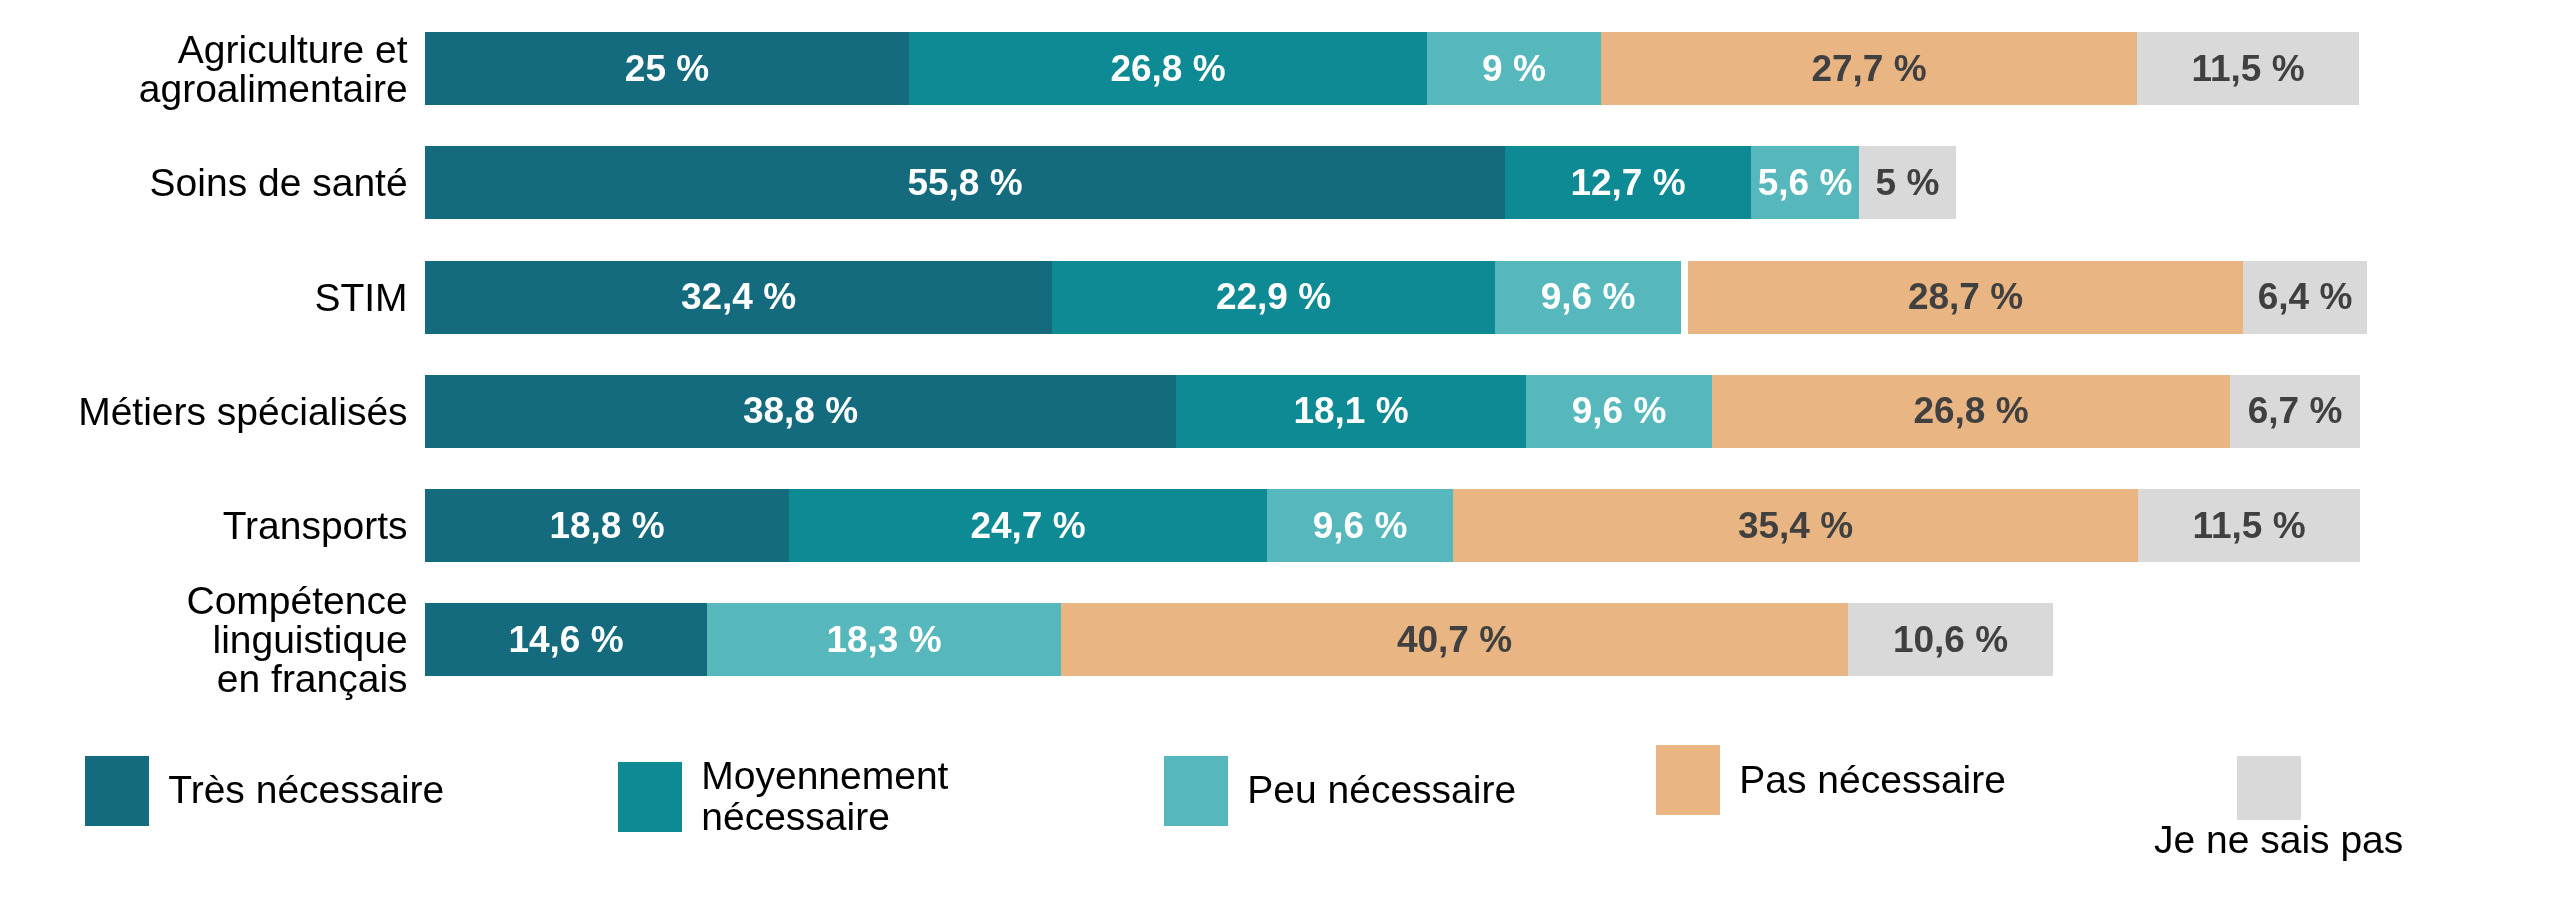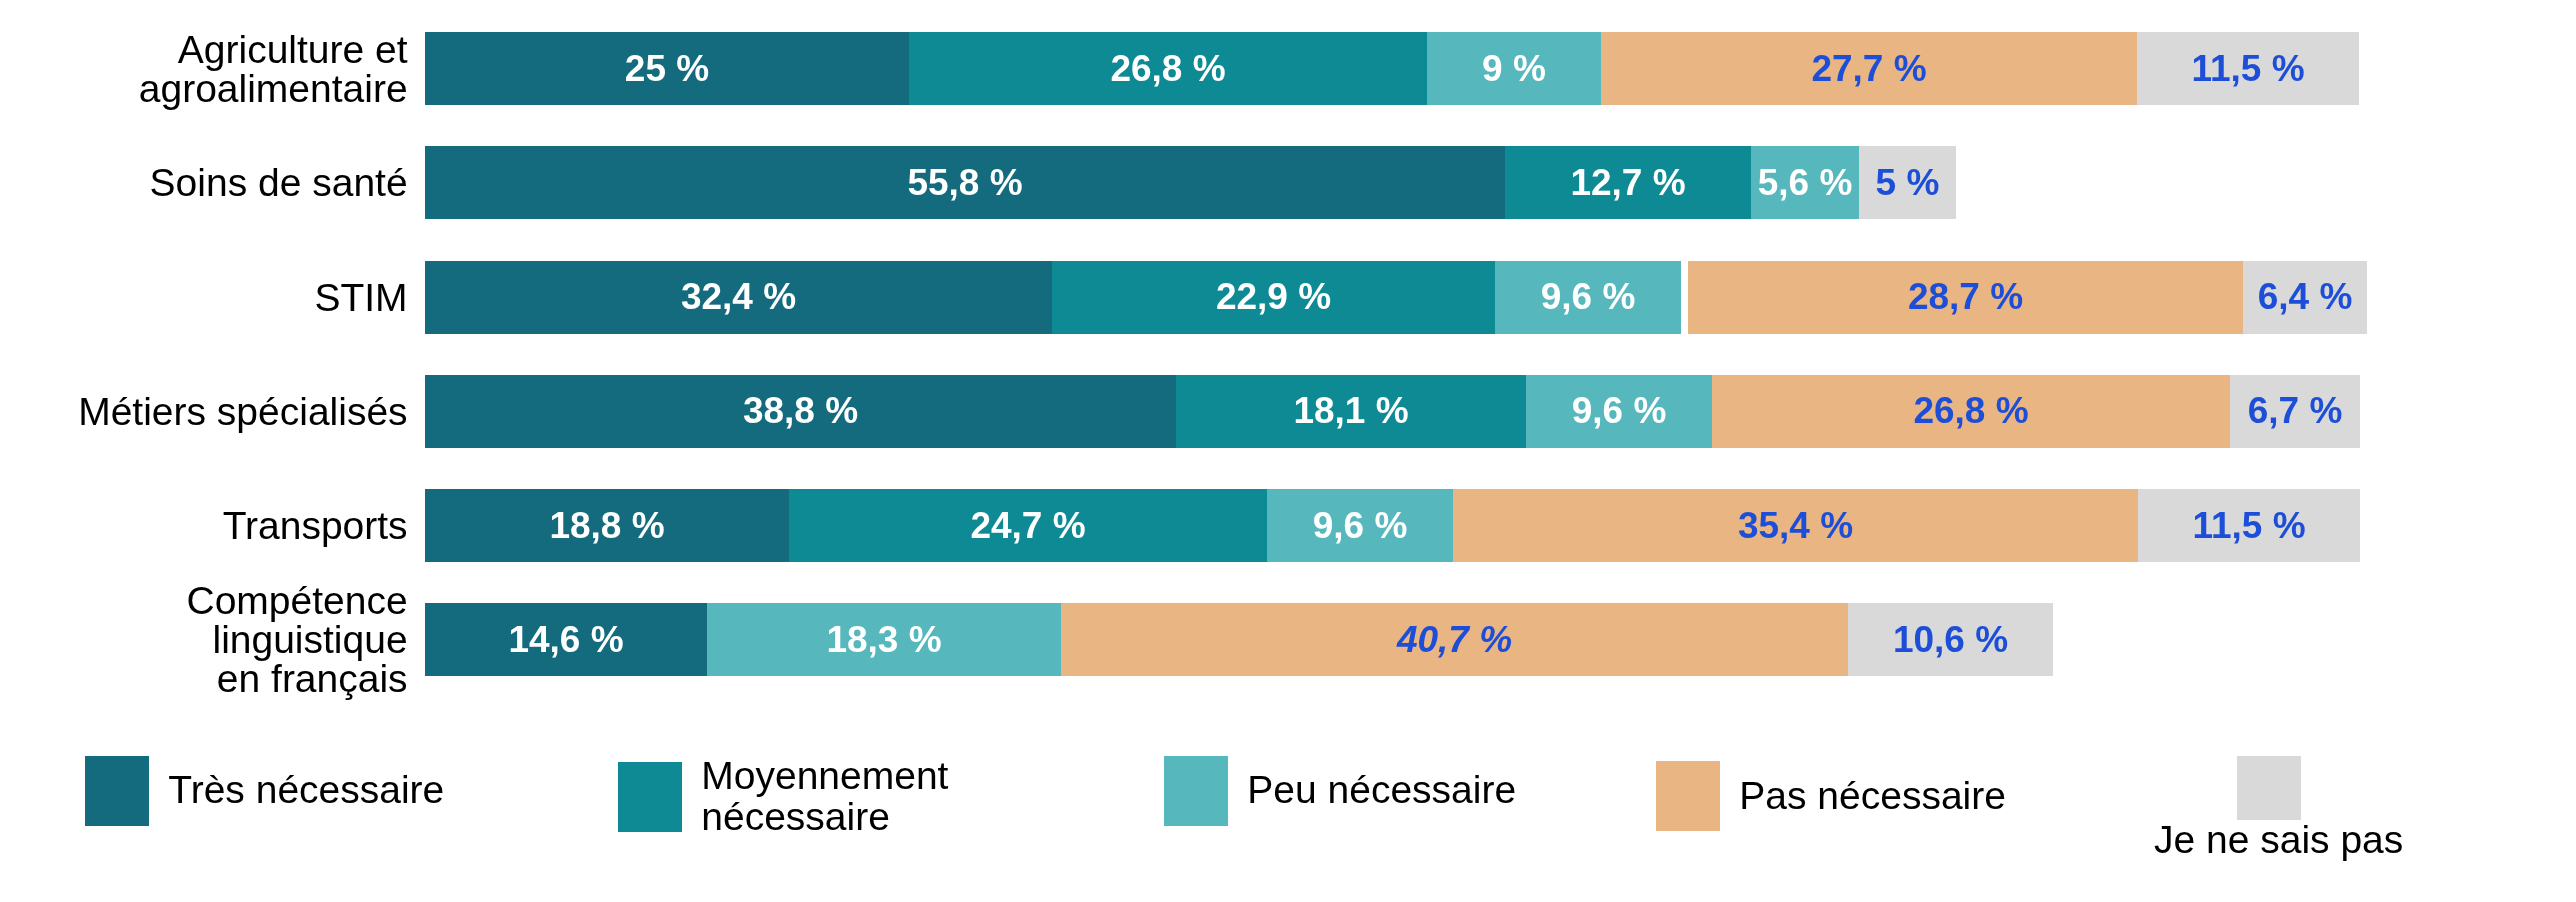--- a/index.html
+++ b/index.html
@@ -72,21 +72,21 @@
   .seg-label {
     font-size: 37px;
     font-weight: bold;
     white-space: nowrap;
     letter-spacing: 0px;
     font-family: "Liberation Sans", sans-serif;
     position: relative;
     z-index: 3;
   }
   .seg-label.light { color: #ffffff; }
-  .seg-label.dark  { color: #1d4ed8; }
+  .seg-label.dark  { color: #404040; }
 
   
   #legend {
     position: absolute;
     left: 0;
     top: 744px;
     width: 2576px;
     height: 116px;
     display: flex;
     align-items: center;
@@ -217,21 +217,21 @@
       <div class="bar-row">
         <div class="cat-label">Compétence linguistique
 en français</div>
         <div class="bar-track">
           <div class="seg" style="flex: 0 0 282px; width: 282px; background: rgb(19, 107, 125);">
             <span class="seg-label light">14,6 %</span>
           </div>
           <div class="seg" style="flex: 0 0 354px; width: 354px; background: rgb(86, 184, 189);">
             <span class="seg-label light">18,3 %</span>
           </div>
-          <div class="seg" style="flex: 0 0 787px; width: 787px; background: rgb(233, 181, 130); font-style: italic;">
+          <div class="seg" style="flex: 0 0 787px; width: 787px; background: rgb(233, 181, 130);">
             <span class="seg-label dark">40,7 %</span>
           </div>
           <div class="seg" style="flex: 0 0 205px; width: 205px; background: rgb(217, 217, 217);">
             <span class="seg-label dark">10,6 %</span>
           </div>
         </div>
       </div>
     </div>
 
   <div id="legend">
@@ -241,21 +241,21 @@
       </div>
       <div class="legend-item" style="position: absolute; left: 618px; top: 11.6px;">
         <span class="legend-swatch" style="background: rgb(14, 138, 149);"></span>
         <span class="legend-text">Moyennement
 nécessaire</span>
       </div>
       <div class="legend-item" style="position: absolute; left: 1164px; top: 11.6px;">
         <span class="legend-swatch" style="background: rgb(86, 184, 189);"></span>
         <span class="legend-text">Peu nécessaire</span>
       </div>
-      <div class="legend-item" style="position: absolute; left: 1656px; top: 17px;">
+      <div class="legend-item" style="position: absolute; left: 1656px; top: 1px;">
         <span class="legend-swatch" style="background: rgb(233, 181, 130);"></span>
         <span class="legend-text">Pas nécessaire</span>
       </div>
       <div class="legend-item" style="position: absolute; left: 2154px; top: 11.6px; flex-direction: column;">
         <span class="legend-swatch" style="background: rgb(217, 217, 217);"></span>
         <span class="legend-text">Je ne sais pas</span>
       </div>
     </div>
 
 </div>

